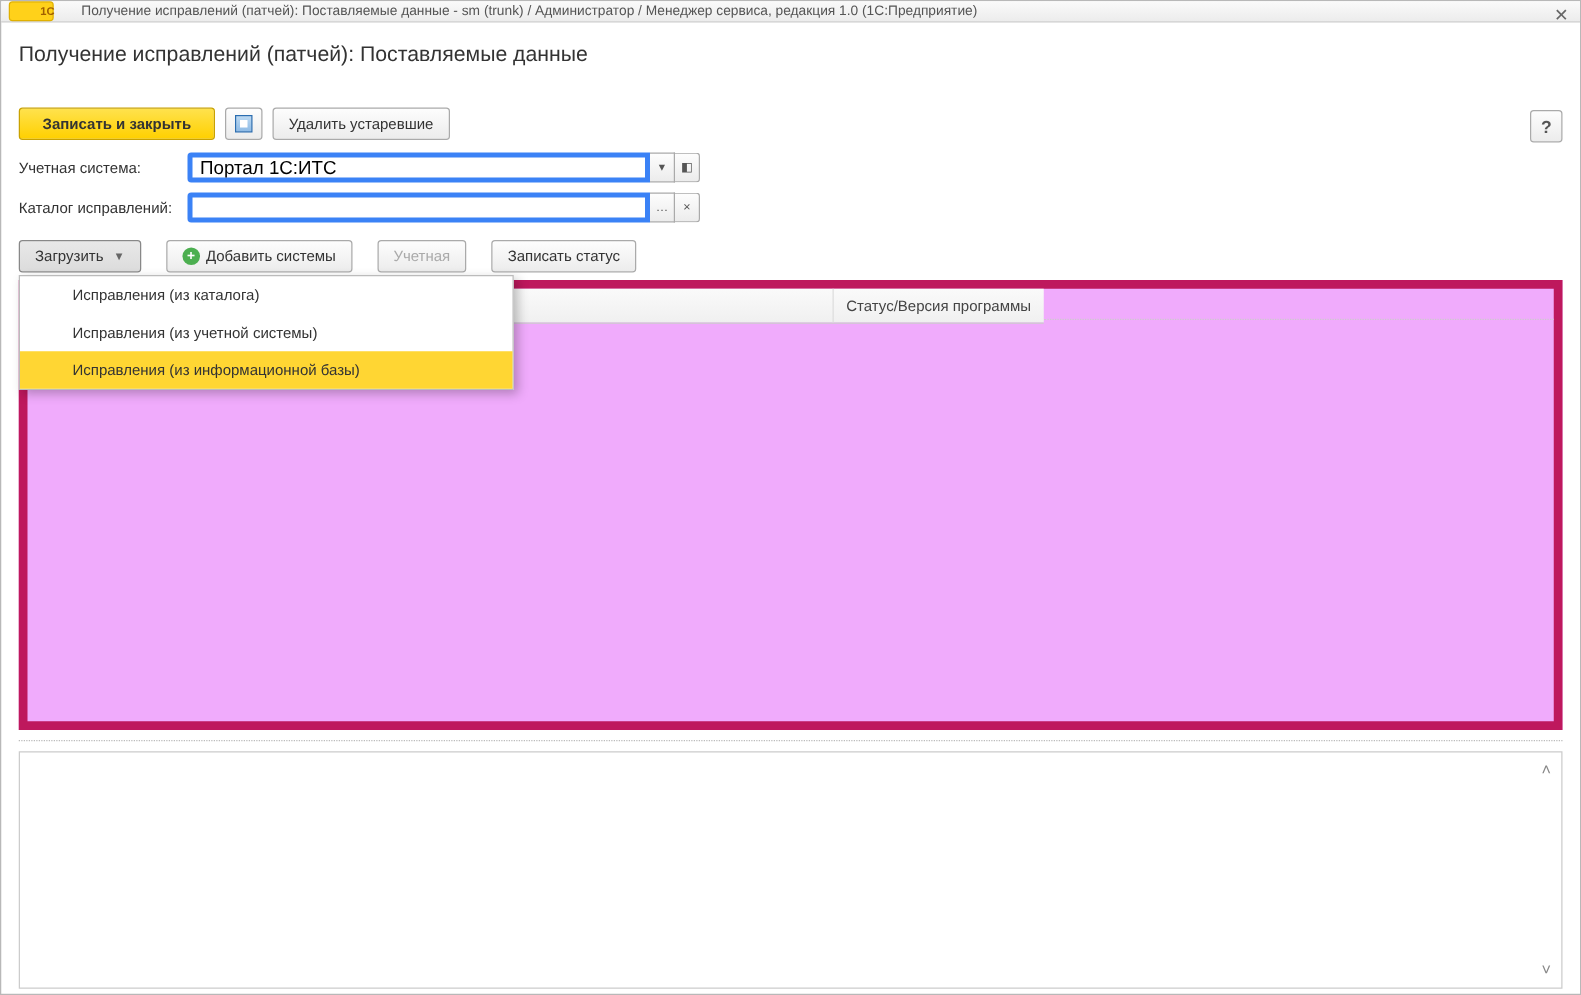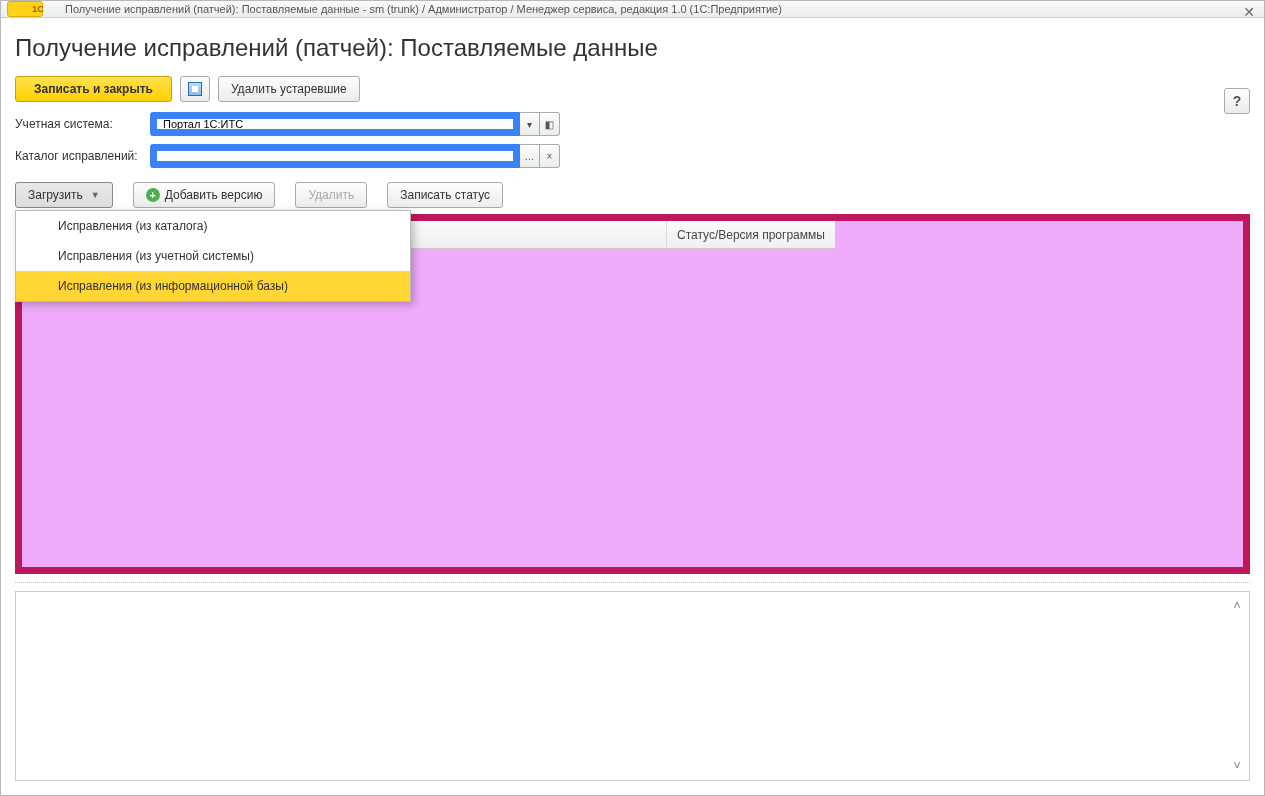--- a/index.html
+++ b/index.html
@@ -58,23 +58,23 @@
     cursor: pointer;
   }
   .content {
     flex: 1;
     padding: 10px 14px 14px 14px;
     display: flex;
     flex-direction: column;
     position: relative;
   }
   h1.page-title {
-    font-size: 24px;
+    font-size: 17px;
     font-weight: normal;
-    margin: 6px 0 14px 0;
+    margin: 6px 0 32px 0;
     color: #333;
   }
   .toolbar-row {
     display: flex;
     align-items: center;
     gap: 8px;
     margin-bottom: 10px;
   }
   .btn {
     height: 26px;
@@ -137,24 +137,24 @@
     color: #333;
   }
   .input-combo {
     display: flex;
     align-items: stretch;
     width: 410px;
   }
   .input-combo input {
     flex: 1;
     height: 24px;
-    border: 7px solid #3b82f6;
+    border: 4px solid #3b82f6;
     border-radius: 3px 0 0 3px;
     padding: 0 6px;
-    font-size: 11px;
+    font-size: 15px;
     outline: none;
   }
   .input-combo .sbtn {
     width: 20px;
     border: 1px solid #aaa;
     border-left: none;
     background: linear-gradient(#fdfdfd,#ececec);
     font-size: 10px;
     color: #555;
     display: flex;
@@ -323,23 +323,23 @@
       </div>
     </div>
 
     <div class="sub-toolbar rel-anchor">
       <button class="btn pressed">
         <span>Загрузить</span>
         <span class="caret">▼</span>
       </button>
       <button class="btn">
         <span class="plus-icon">+</span>
-        <span>Добавить версию</span>
+        <span>Добавить системы</span>
       </button>
-      <button class="btn disabled">Удалить</button>
+      <button class="btn disabled">Учетная</button>
       <button class="btn">Записать статус</button>
 
       <div class="dropdown-menu">
         <div class="mitem">Исправления (из каталога)</div>
         <div class="mitem">Исправления (из учетной системы)</div>
         <div class="mitem hover">Исправления (из информационной базы)</div>
       </div>
     </div>
 
     <div class="grid-area">

